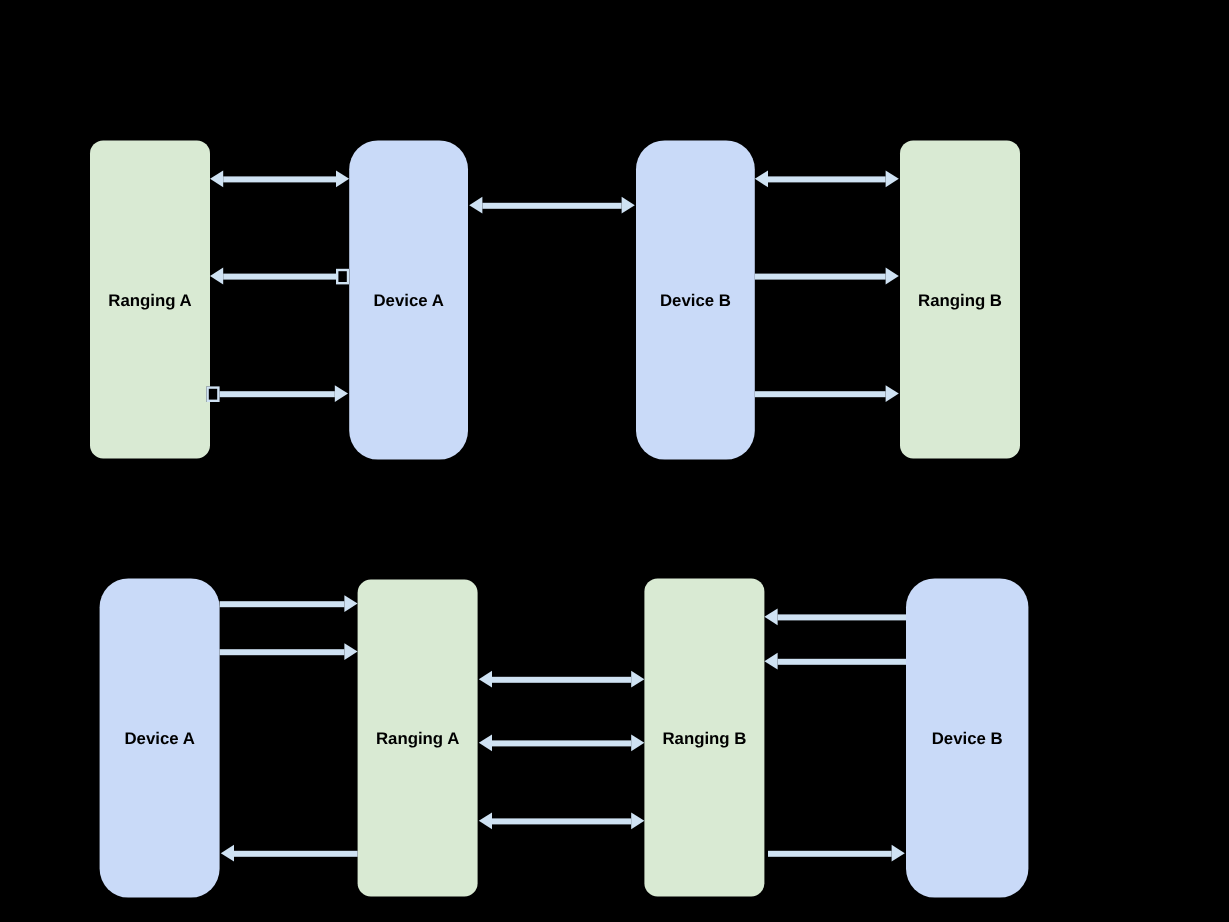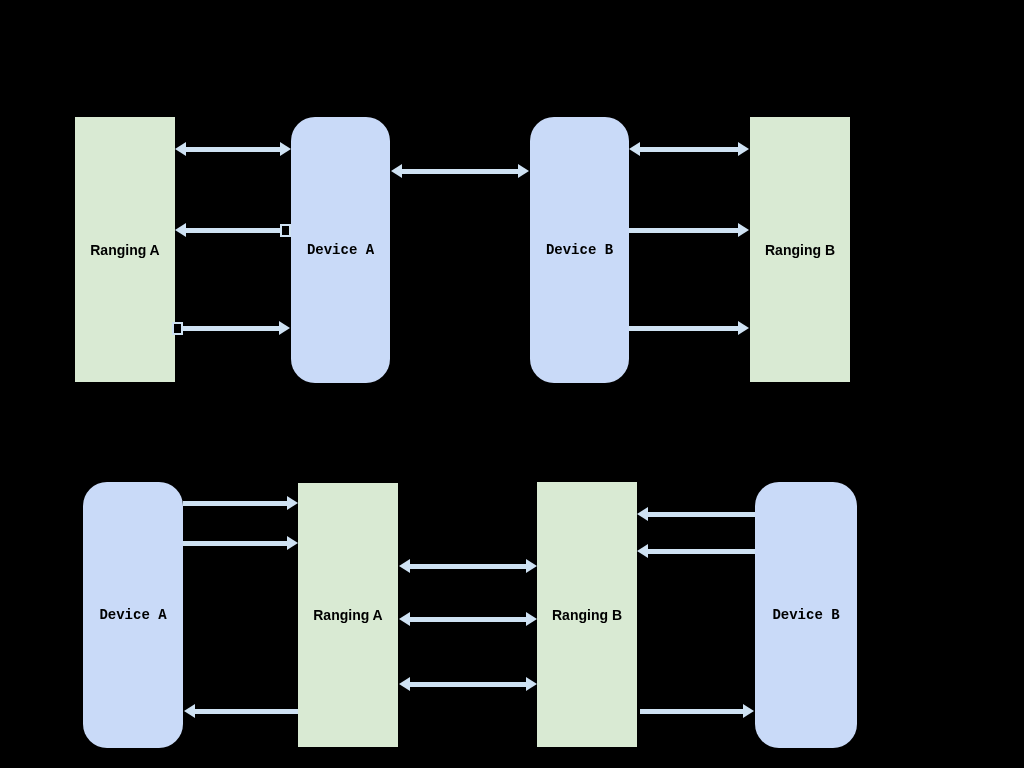--- a/index.html
+++ b/index.html
@@ -9,22 +9,22 @@
   body{
     width:1024px;height:768px;background:var(--bg);
     position:relative;overflow:hidden;
     font-family:"Liberation Sans",sans-serif;
   }
   .stage{position:absolute;inset:0;}
   .box{
     position:absolute;display:flex;align-items:center;justify-content:center;
     font-weight:bold;font-size:14px;color:var(--label);text-align:center;
   }
-  .ranging{background:var(--green);}
-  .device{background:var(--blue);border-radius:24px;font-family:Liberation Mono, monospace;}
+  .ranging{background:var(--green);border-radius:11px;}
+  .device{background:var(--blue);border-radius:24px;}
   .arrow{position:absolute;height:14px;display:flex;align-items:center;}
   .line{flex:1 1 auto;height:5px;background:var(--arrow);}
   .head{width:0;height:0;border-top:7px solid transparent;border-bottom:7px solid transparent;flex:0 0 auto;}
   .head.right{border-left:11px solid var(--arrow);}
   .head.left{border-right:11px solid var(--arrow);}
   .tail{flex:0 0 auto;width:7px;height:9px;border:2px solid var(--arrow);background:var(--bg);}
 </style>
 </head>
 <body>
 

